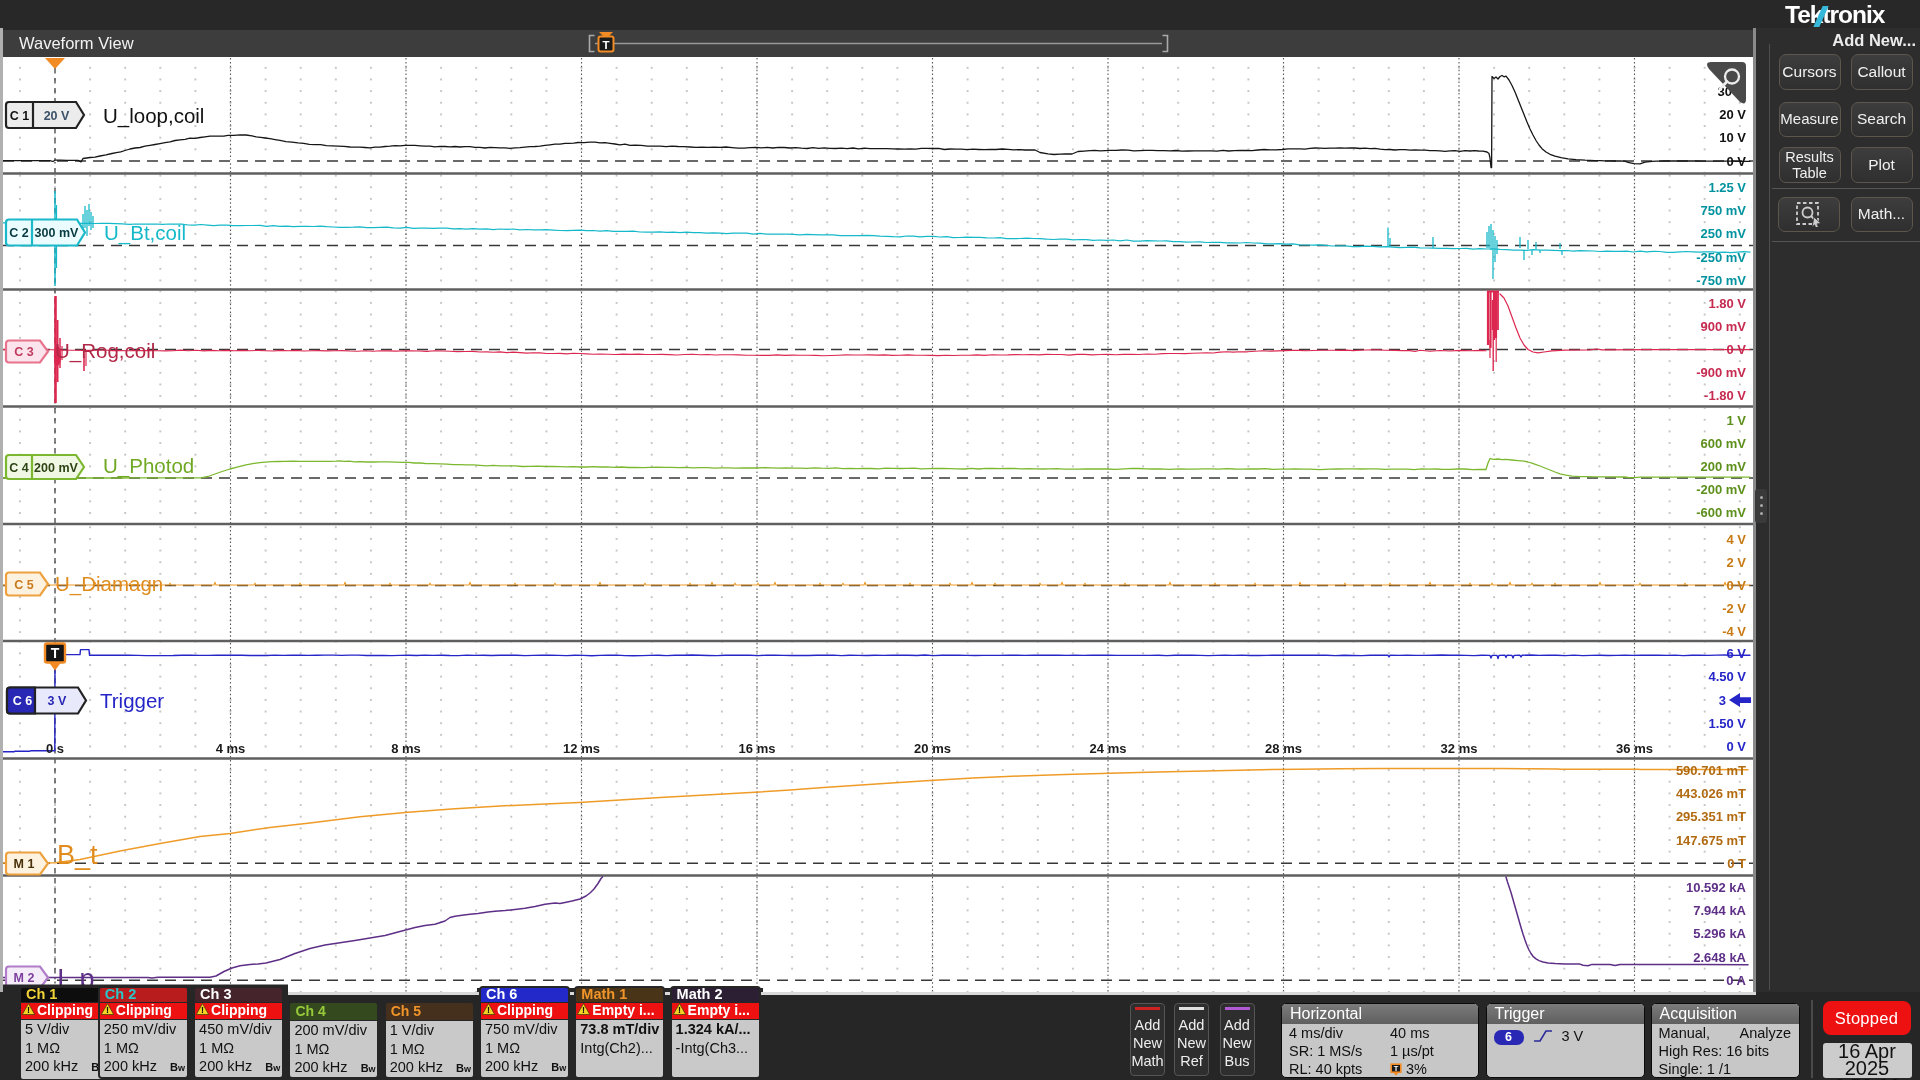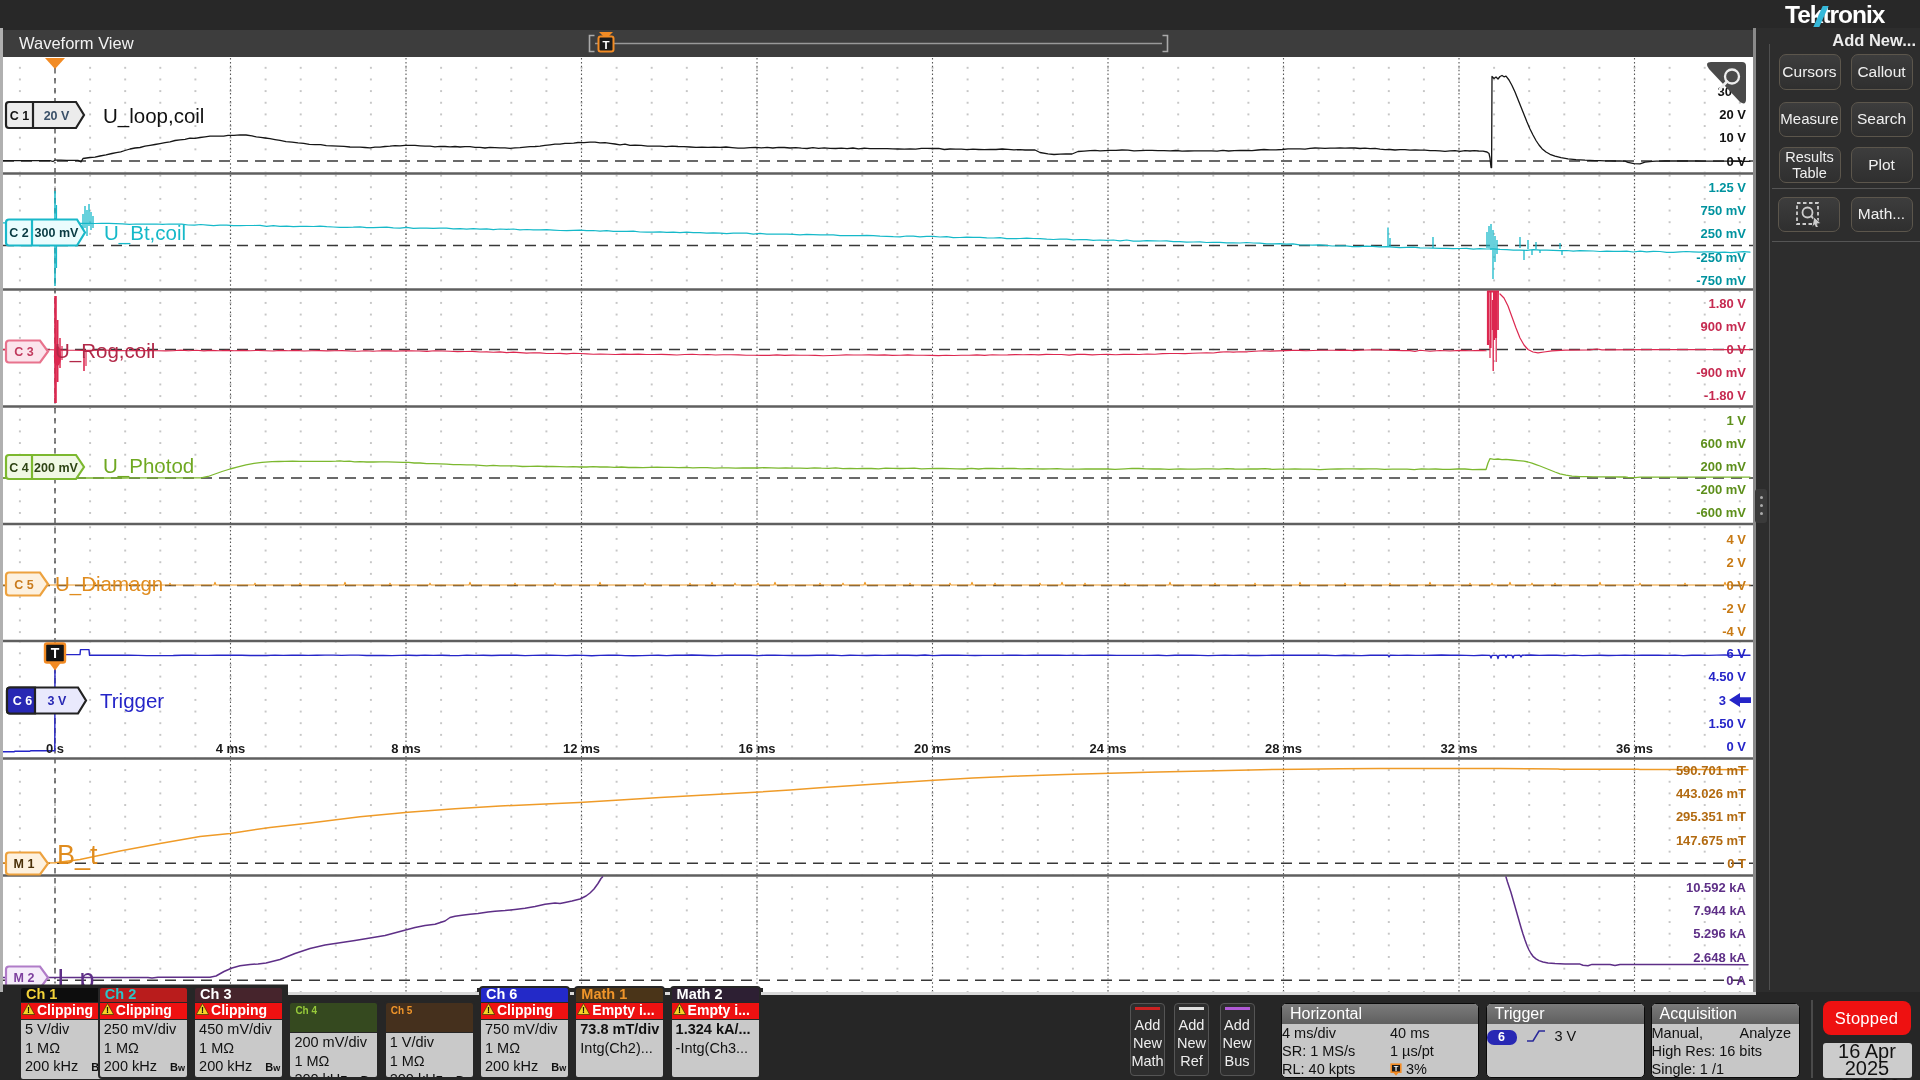--- a/index.html
+++ b/index.html
@@ -8,29 +8,29 @@
 .logo {position:absolute;left:1785px;top:1px;font-size:24.5px;font-weight:bold;color:#fff;letter-spacing:-1px}
 .logo i {font-style:normal;color:#fff;position:relative}
 .titlebar {position:absolute;left:3px;top:30px;width:1750px;height:27px;background:#3d3d3d;color:#f2f2f2;font-size:16.5px}
 .titlebar .t {position:absolute;left:16px;top:4px}
 .leftedge {position:absolute;left:0;top:28px;width:3px;height:968px;background:#b0b0b0}
 .rightedge {position:absolute;left:1753px;top:28px;width:3px;height:968px;background:#8a8a8a}
 .plotsvg {position:absolute;left:3px;top:57px}
 .botbar {position:absolute;left:0;top:992px;width:1920px;height:88px;background:#262626}
 .slot {position:absolute;width:91px;background:#262626;border-radius:4px;overflow:hidden;border:2px solid #262626}
 .bhead {height:14px;font-size:14.5px;font-weight:bold;line-height:13px;padding-left:5px;margin-bottom:1px}
-.bhead2 {height:29px;font-size:10px;font-weight:bold;line-height:16px;padding-left:5px;margin-bottom:1px}
+.bhead2 {height:17px;font-size:14px;font-weight:bold;line-height:16px;padding-left:5px;margin-bottom:1px}
 .bwarn {height:16px;background:#ee1111;color:#fff;font-size:14px;font-weight:bold;line-height:15px;margin-bottom:1px}
 .bbody {background:#c9c9c9;color:#111;font-size:14.5px;line-height:18.5px;padding:0 0 2px 4px;height:100%}
 .bw {font-size:11px;font-weight:bold;margin-left:9px}
 .addbtn {position:absolute;top:1003px;width:35px;height:73px;background:#2e2e2e;border:1px solid #555;border-radius:4px;color:#eee;font-size:14.5px;line-height:18px;text-align:center;padding-top:12px}
 .strip {position:absolute;top:3px;left:4px;right:4px;height:2.5px}
 .panel {position:absolute;top:1003px;height:75px;background:#c7c7c7;border:1px solid #0a0a0a;border-radius:5px;overflow:hidden}
 .phead {height:19.5px;background:linear-gradient(#7b7b7b,#5f5f5f);color:#fff;font-size:16px;padding-left:8px;line-height:19px}
-.prow {position:relative;font-size:14.5px;color:#111;line-height:18.3px}
+.prow {position:relative;font-size:14.5px;color:#111;padding-left:7px;line-height:18.3px}
 .pv {position:absolute;left:108px}
 .chip {display:inline-block;background:#2828b4;color:#fff;font-size:12.5px;font-weight:bold;width:30px;height:15px;border-radius:7px;text-align:center;line-height:15px}
 .stopped {position:absolute;left:1822.5px;top:1000.5px;width:88px;height:34px;background:#ee1111;border-radius:8px;color:#fff;font-weight:normal;font-size:16.5px;text-align:center;line-height:34px;letter-spacing:0.3px}
 .datebox {position:absolute;left:1822.5px;top:1042.5px;width:89px;height:35px;background:#ccc;border-radius:3px;color:#111;font-size:20px;text-align:center;line-height:17.5px}
 .rpanel {position:absolute;left:1756px;top:28px;width:164px;height:1052px;background:#2d2d2d}
 .addnew {position:absolute;left:1771px;top:31px;width:145px;text-align:right;color:#ececec;font-size:16.5px;font-weight:bold}
 .sbtn {position:absolute;background:linear-gradient(#3d3d3d,#2f2f2f);border:1px solid #5c564c;border-radius:7px;color:#f0f0f0;display:flex;align-items:center;justify-content:center;text-align:center;line-height:16px}
 .sline {position:absolute;left:1772px;width:148px;height:1px;background:#555}
 </style></head>
 <body>

